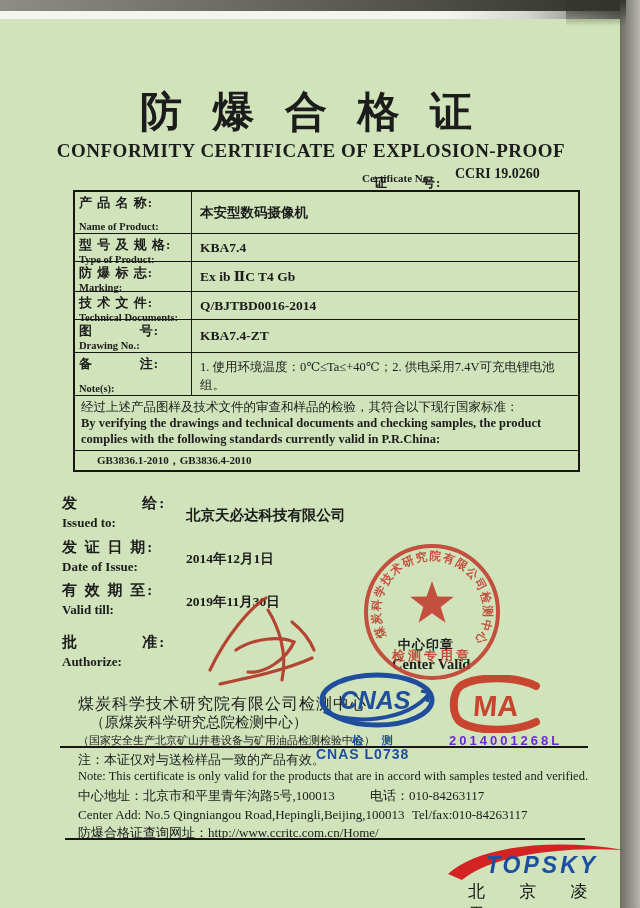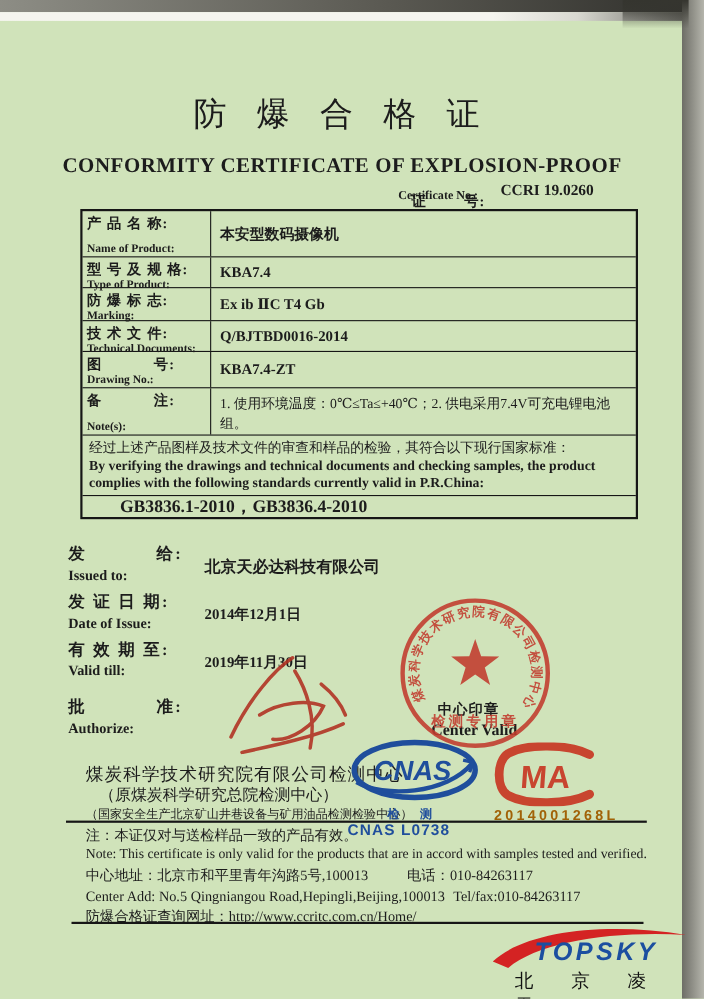--- a/index.html
+++ b/index.html
@@ -16,21 +16,21 @@
   .scan-right{position:absolute;top:0;right:0;width:20px;height:908px;
     background:linear-gradient(to right,#6d6d66,#b5b5ac);}
   .scan-corner{position:absolute;top:0;right:14px;width:60px;height:26px;
     background:linear-gradient(to bottom,#35352f,rgba(53,53,47,0));}
 
   .abs{position:absolute;}
   .pre{white-space:pre;}
 
   
   .title{top:84px;left:0;width:622px;text-align:center;
-    font-size:30px;font-weight:normal;letter-spacing:10px;}
+    font-size:42px;font-weight:bold;letter-spacing:10px;}
   .subtitle{top:140px;left:0;width:622px;text-align:center;
     font-size:19px;font-weight:bold;letter-spacing:.5px;}
   .certno-cn{top:158px;left:374px;font-size:13px;font-weight:bold;letter-spacing:1px;margin-top:16px;}
   .certno-en{top:172px;left:362px;font-size:11px;font-weight:bold;}
   .certno-val{top:166px;left:455px;font-size:14px;font-weight:bold;}
 
   
   .cert-table{position:absolute;left:73px;top:190px;width:503px;border:2px solid #161616;}
   .trow{display:flex;border-bottom:1px solid #161616;box-sizing:border-box;}
   .trow:last-child{border-bottom:none;}
@@ -39,22 +39,22 @@
   .tlabel .cn{font-size:13px;font-weight:bold;white-space:pre;letter-spacing:1px;}
   .tlabel .en{font-size:10.5px;font-weight:bold;line-height:1.1;}
   .tvalue{flex:1;padding:2px 8px;display:flex;align-items:center;
     font-size:13.5px;font-weight:bold;box-sizing:border-box;}
   .tvalue.note{font-weight:normal;font-size:12.5px;line-height:1.4;align-items:flex-start;padding-top:6px;}
   .r1{height:42px;} .r2{height:28px;} .r3{height:30px;} .r4{height:28px;}
   .r5{height:33px;align-items:center;} .r6{height:43px;}
   .statement{height:55px;padding:3px 6px;box-sizing:border-box;}
   .statement .cn{font-size:12.5px;}
   .statement .en{font-size:12.5px;font-weight:bold;line-height:1.25;}
-  .standards{height:19px;display:flex;align-items:center;padding:0 6px;
-    font-size:16px;font-weight:bold;box-sizing:border-box;margin-left:28px;}
+  .standards{height:19px;display:flex;align-items:center;padding:0 22px;
+    font-size:11px;font-weight:bold;box-sizing:border-box;}
 
   
   .flabel .cn{font-size:15px;font-weight:bold;white-space:pre;letter-spacing:2px;display:block;}
   .flabel .en{font-size:13px;font-weight:bold;display:block;margin-top:2px;}
   .fvalue{font-size:14.5px;font-weight:bold;}
 
   
   .seal-label-cn{top:636px;left:398px;font-size:13px;font-weight:bold;letter-spacing:1px;z-index:1;}
   .seal-label-en{top:656px;left:392px;font-size:14.5px;font-weight:bold;z-index:1;}
   .seal-svg{top:532px;left:352px;z-index:2;opacity:.88;}
@@ -72,21 +72,21 @@
   .addr-en{top:807px;left:78px;font-size:13px;}
   .tel-en{top:807px;left:412px;font-size:13px;}
   .web{top:824px;left:78px;font-size:13px;}
   .rule2{top:838px;left:65px;width:520px;height:2px;background:#161616;}
 
   .cnas-svg{top:671px;left:318px;}
   .cnas-sub{top:733px;left:352px;color:#1f4e9c;font-size:11px;font-weight:bold;letter-spacing:8px;}
   .cnas-no{top:746px;left:316px;color:#1f4e9c;font-size:14px;font-weight:bold;letter-spacing:1px;
     font-family:"Liberation Sans",sans-serif;}
   .cma-svg{top:675px;left:448px;}
-  .cma-no{top:733px;left:449px;color:#a16207;font-size:13px;font-weight:bold;letter-spacing:3px;
+  .cma-no{top:733px;left:449px;color:#6d28d9;font-size:13px;font-weight:bold;letter-spacing:3px;
     font-family:"Liberation Sans",sans-serif;}
 
   .topsky-svg{top:842px;left:442px;}
   .topsky-cn{top:880px;left:468px;font-size:17px;letter-spacing:15px;color:#111;font-weight:500;}
 </style>
 </head>
 <body>
 
 <div class="scan-top"></div>
 <div class="scan-white"></div>

